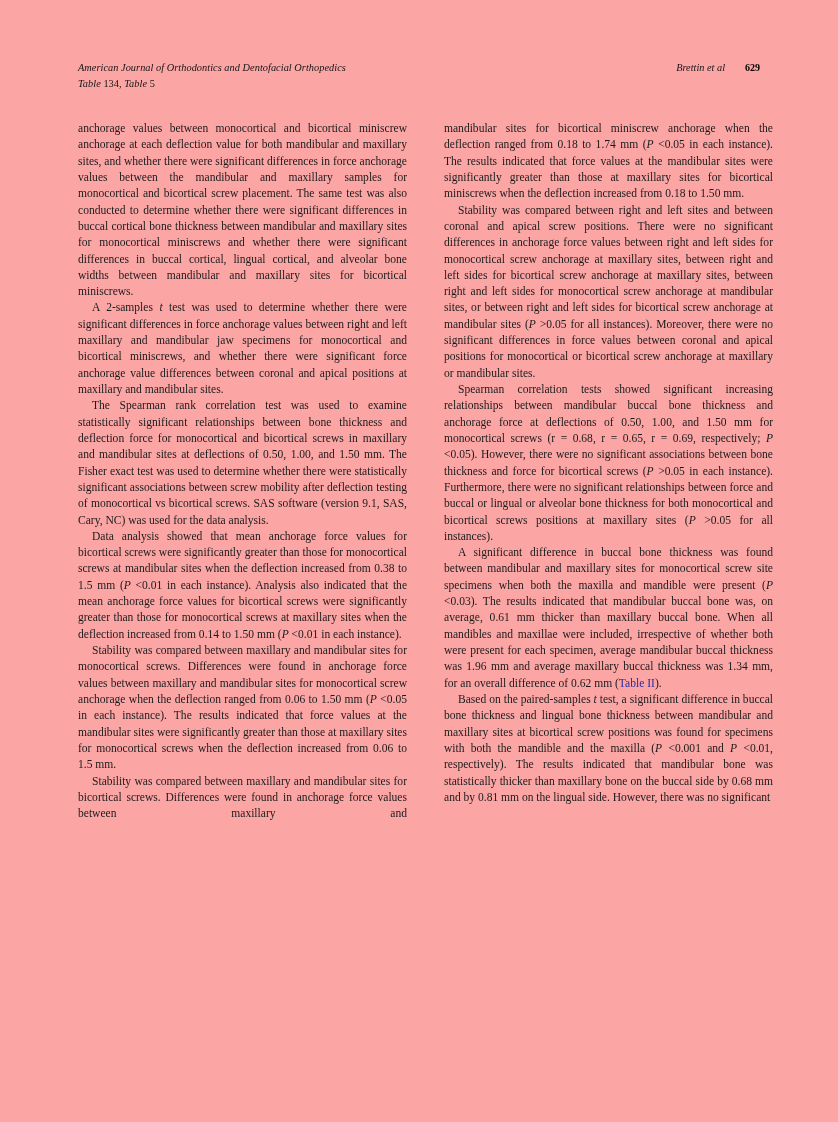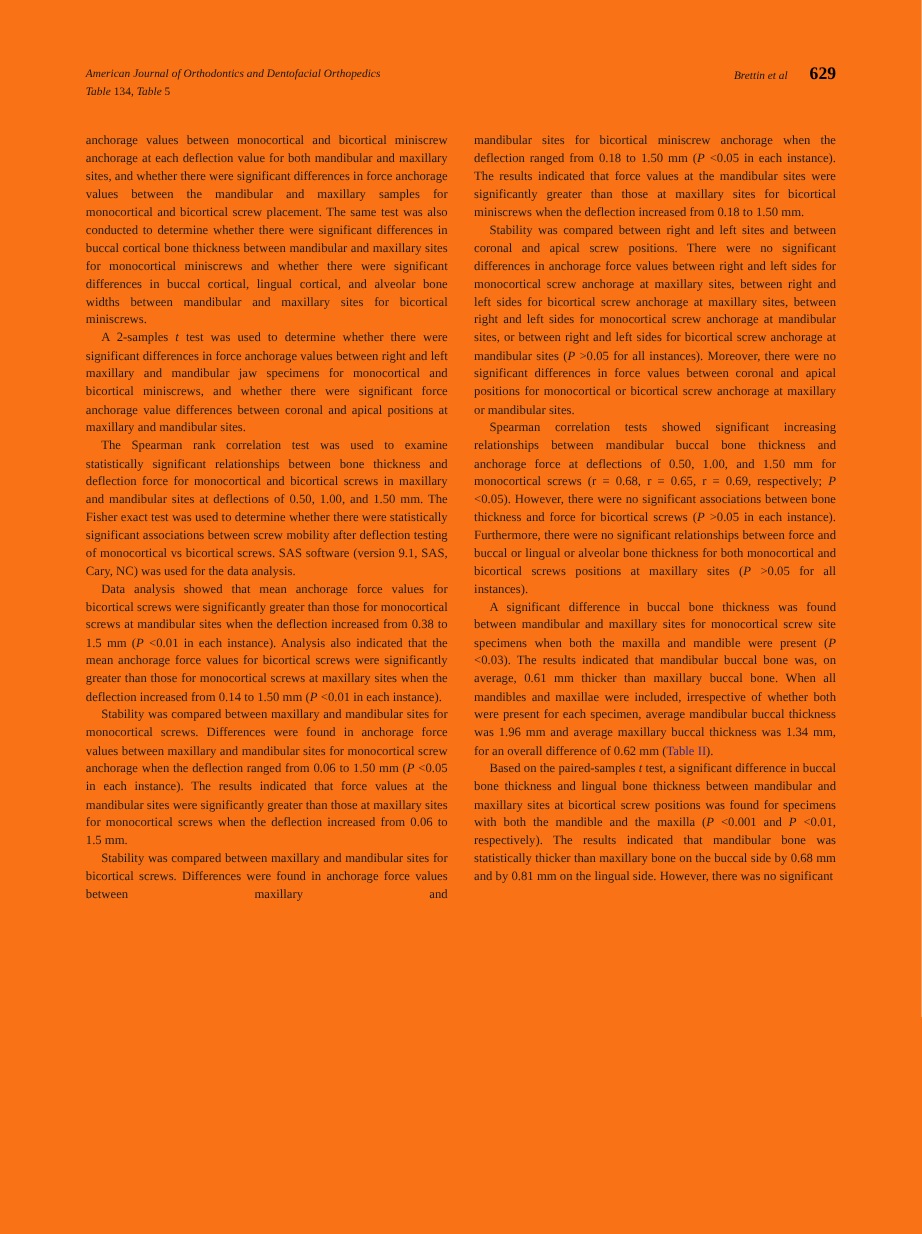--- a/index.html
+++ b/index.html
@@ -4,21 +4,21 @@
 <style>
   html, body {
     margin: 0;
     padding: 0;
     background: #ffffff;
   }
   .page {
     position: relative;
     width: 838px;
     height: 1122px;
-    background: #f97316;
+    background: #fca5a5;
     overflow: hidden;
     font-family: "Liberation Serif", "DejaVu Serif", serif;
     color: #1a1a1a;
   }
 
   
   .running-head {
     position: absolute;
     left: 78px;
     top: 60px;
@@ -52,35 +52,35 @@
     line-height: 15.5px;
   }
   .rh-right .authors {
     font-style: italic;
     color: #151515;
     margin-left: 16px;
   }
   .rh-right .folio {
     font-weight: bold;
     font-style: normal;
-    font-size: 16px;
+    font-size: 10px;
     margin-left: 8px;
     color: #000000;
     padding-left: 12px;
   }
 
   
   .columns {
     position: absolute;
     left: 78px;
     top: 120px;
     width: 682px;
     height: 915px;
     display: flex;
-    gap: 24px;
+    gap: 37px;
   }
   .col {
     width: 329px;
     flex: 0 0 329px;
   }
   .col p {
     margin: 0;
     font-size: 11.55px;
     line-height: 16.32px;
     text-align: justify;
@@ -154,21 +154,21 @@
       <p><span>Data analysis showed that mean anchorage force values for bicortical screws were significantly greater than those for monocortical screws at mandibular sites when the deflection increased from 0.38 to 1.5 mm (</span><i>P</i><span> &lt;0.01 in each instance). Analysis also indicated that the mean anchorage force values for bicortical screws were significantly greater than those for monocortical screws at maxillary sites when the deflection increased from 0.14 to 1.50 mm (</span><i>P</i><span> &lt;0.01 in each instance).</span></p>
 
       <p><span>Stability was compared between maxillary and mandibular sites for monocortical screws. Differences were found in anchorage force values between maxillary and mandibular sites for monocortical screw anchorage when the deflection ranged from 0.06 to 1.50 mm (</span><i>P</i><span> &lt;0.05 in each instance). The results indicated that force values at the mandibular sites were significantly greater than those at maxillary sites for monocortical screws when the deflection increased from 0.06 to 1.5 mm.</span></p>
 
       <p class="cont"><span>Stability was compared between maxillary and mandibular sites for bicortical screws. Differences were found in anchorage force values between maxillary and</span></p>
 
     </div>
 
     <div class="col">
 
-      <p class="no-indent"><span>mandibular sites for bicortical miniscrew anchorage when the deflection ranged from 0.18 to 1.50 mm (</span><i>P</i><span> &lt;0.05 in each instance). The results indicated that force values at the mandibular sites were significantly greater than those at maxillary sites for bicortical miniscrews when the deflection increased from 0.18 to 1.50 mm.</span></p>
+      <p class="no-indent"><span>mandibular sites for bicortical miniscrew anchorage when the deflection ranged from 0.18 to 1.74 mm (</span><i>P</i><span> &lt;0.05 in each instance). The results indicated that force values at the mandibular sites were significantly greater than those at maxillary sites for bicortical miniscrews when the deflection increased from 0.18 to 1.50 mm.</span></p>
 
       <p><span>Stability was compared between right and left sites and between coronal and apical screw positions. There were no significant differences in anchorage force values between right and left sides for monocortical screw anchorage at maxillary sites, between right and left sides for bicortical screw anchorage at maxillary sites, between right and left sides for monocortical screw anchorage at mandibular sites, or between right and left sides for bicortical screw anchorage at mandibular sites (</span><i>P</i><span> &gt;0.05 for all instances). Moreover, there were no significant differences in force values between coronal and apical positions for monocortical or bicortical screw anchorage at maxillary or mandibular sites.</span></p>
 
       <p><span>Spearman correlation tests showed significant increasing relationships between mandibular buccal bone thickness and anchorage force at deflections of 0.50, 1.00, and 1.50 mm for monocortical screws (r = 0.68, r = 0.65, r = 0.69, respectively; </span><i>P</i><span> &lt;0.05). However, there were no significant associations between bone thickness and force for bicortical screws (</span><i>P</i><span> &gt;0.05 in each instance). Furthermore, there were no significant relationships between force and buccal or lingual or alveolar bone thickness for both monocortical and bicortical screws positions at maxillary sites (</span><i>P</i><span> &gt;0.05 for all instances).</span></p>
 
       <p><span>A significant difference in buccal bone thickness was found between mandibular and maxillary sites for monocortical screw site specimens when both the maxilla and mandible were present (</span><i>P</i><span> &lt;0.03). The results indicated that mandibular buccal bone was, on average, 0.61 mm thicker than maxillary buccal bone. When all mandibles and maxillae were included, irrespective of whether both were present for each specimen, average mandibular buccal thickness was 1.96 mm and average maxillary buccal thickness was 1.34 mm, for an overall difference of 0.62 mm (</span><a class="link" href="#">Table II</a><span>).</span></p>
 
       <p><span>Based on the paired-samples </span><i>t</i><span> test, a significant difference in buccal bone thickness and lingual bone thickness between mandibular and maxillary sites at bicortical screw positions was found for specimens with both the mandible and the maxilla (</span><i>P</i><span> &lt;0.001 and </span><i>P</i><span> &lt;0.01, respectively). The results indicated that mandibular bone was statistically thicker than maxillary bone on the buccal side by 0.68 mm and by 0.81 mm on the lingual side. However, there was no significant</span></p>
 
     </div>

